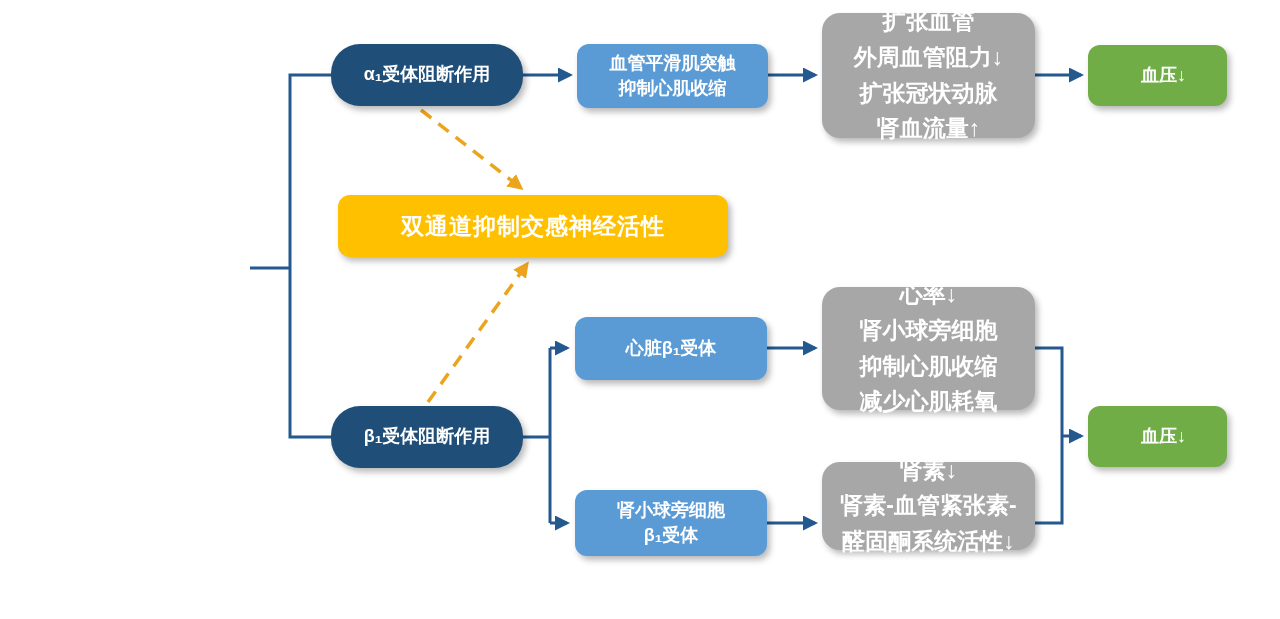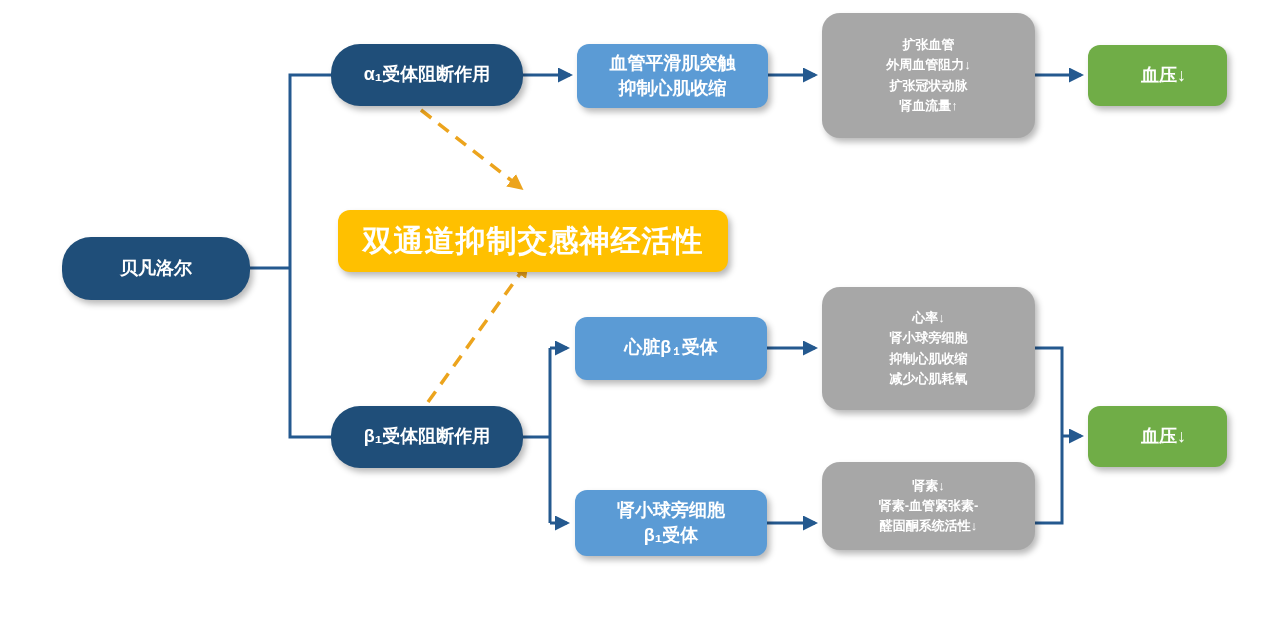--- a/index.html
+++ b/index.html
@@ -13,30 +13,30 @@
   .arrowhead-navy{fill:var(--line);}
   .arrowhead-gold{fill:var(--gold_line);}
   .node{
     position:absolute;display:flex;align-items:center;justify-content:center;
     text-align:center;color:#ffffff;font-weight:bold;white-space:pre-line;
     border-radius:12px;box-shadow:3px 4px 6px rgba(0,0,0,0.28);
     font-size:18px;line-height:1.4;
   }
   .navy{background:var(--navy);border-radius:29px;}
   .blue{background:var(--blue);}
-  .gray{background:var(--gray);border-radius:18px;font-size:13px;line-height:1.55;}
+  .gray{background:var(--gray);border-radius:18px;font-size:23px;line-height:1.55;}
   .green{background:var(--green);padding-left:12px;}
-  .gold{background:var(--gold);font-size:30px;letter-spacing:1px;margin-top:15px;}
+  .gold{background:var(--gold);font-size:23px;letter-spacing:1px;}
   
   #n-drug        {left:62px;  top:237px; width:188px; height:63px;}
   #n-alpha-block {left:331px; top:44px;  width:192px; height:62px;}
   #n-beta-block  {left:331px; top:406px; width:192px; height:62px;}
   #n-dual        {left:338px; top:195px; width:390px; height:62px;}
   #n-vascular    {left:577px; top:44px;  width:191px; height:64px;}
-  #n-cardiac-rec {left:575px; top:317px; width:192px; height:63px;font-family:Liberation Mono, monospace;}
+  #n-cardiac-rec {left:575px; top:317px; width:192px; height:63px;}
   #n-juxta-rec   {left:575px; top:490px; width:192px; height:66px;}
   #n-alpha-eff   {left:822px; top:13px;  width:213px; height:125px;}
   #n-cardiac-eff {left:822px; top:287px; width:213px; height:123px;}
   #n-renin-eff   {left:822px; top:462px; width:213px; height:88px;}
   #n-bp-top      {left:1088px;top:45px;  width:127px; height:61px;}
   #n-bp-bottom   {left:1088px;top:406px; width:127px; height:61px;}
 </style>
 </head>
 <body>
 
@@ -66,21 +66,20 @@
     <path class="edge" marker-end="url(#ah-navy)" d="M 767 348 H 815"></path>
     <path class="edge" marker-end="url(#ah-navy)" d="M 767 523 H 815"></path>
 
     <path class="edge" d="M 1035 348 H 1062 V 523 H 1035"></path>
     <path class="edge" marker-end="url(#ah-navy)" d="M 1062 436 H 1081"></path>
 
     <path class="edge-dashed" marker-end="url(#ah-gold)" d="M 421 110 L 521 188"></path>
     <path class="edge-dashed" marker-end="url(#ah-gold)" d="M 428 402 L 527 264"></path>
   </svg>
 
-  <div class="node navy" id="n-drug">贝凡洛尔</div>
 
   <div class="node navy" id="n-alpha-block">α₁受体阻断作用</div>
 
   <div class="node navy" id="n-beta-block">β₁受体阻断作用</div>
 
   <div class="node gold" id="n-dual">双通道抑制交感神经活性</div>
 
   <div class="node blue" id="n-vascular">血管平滑肌突触
 抑制心肌收缩</div>
 

